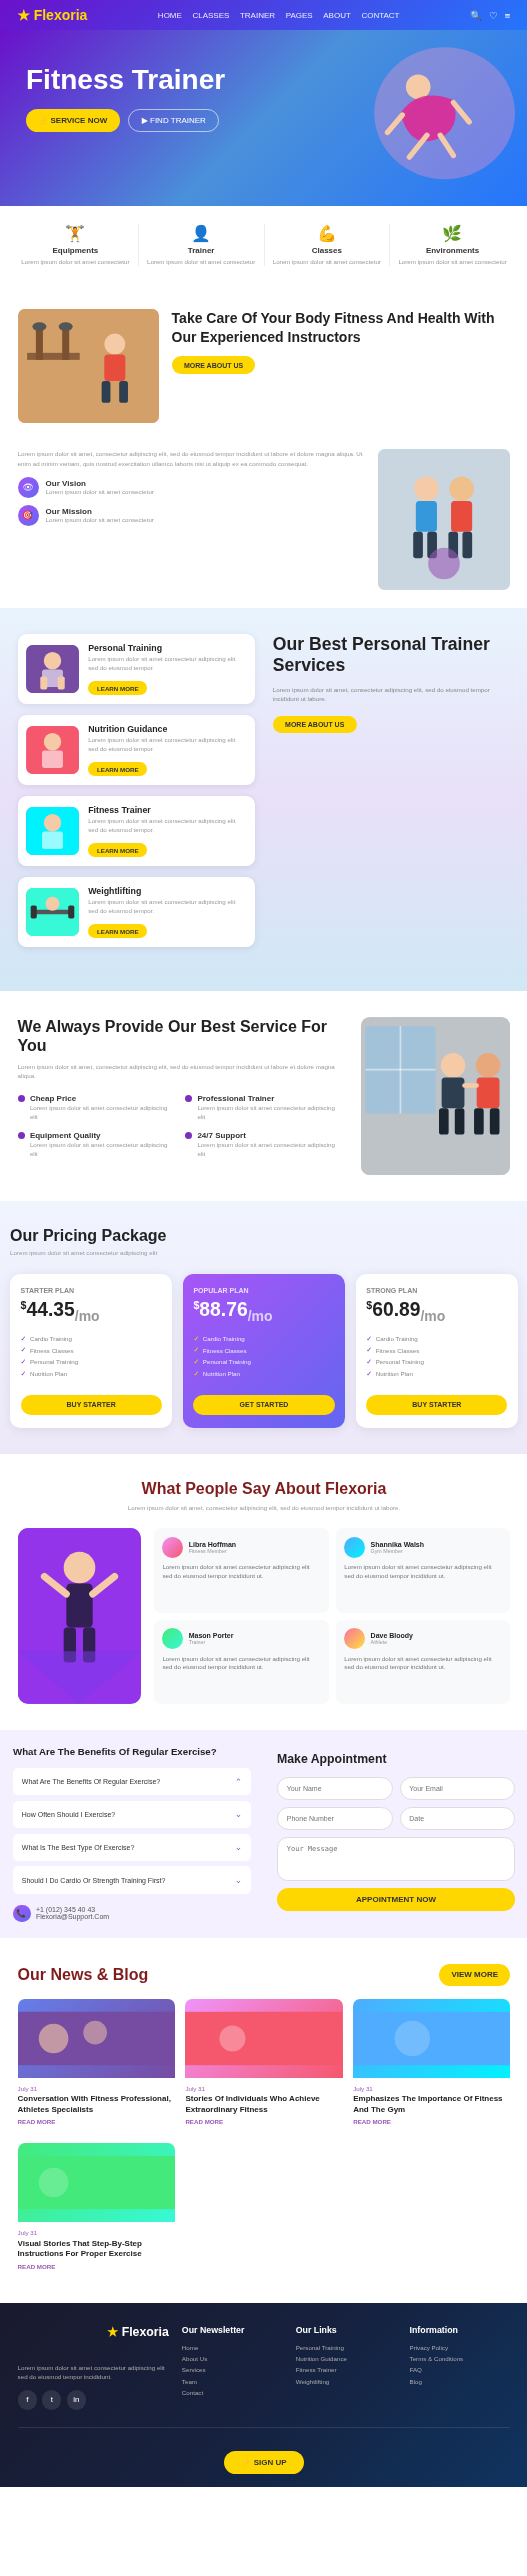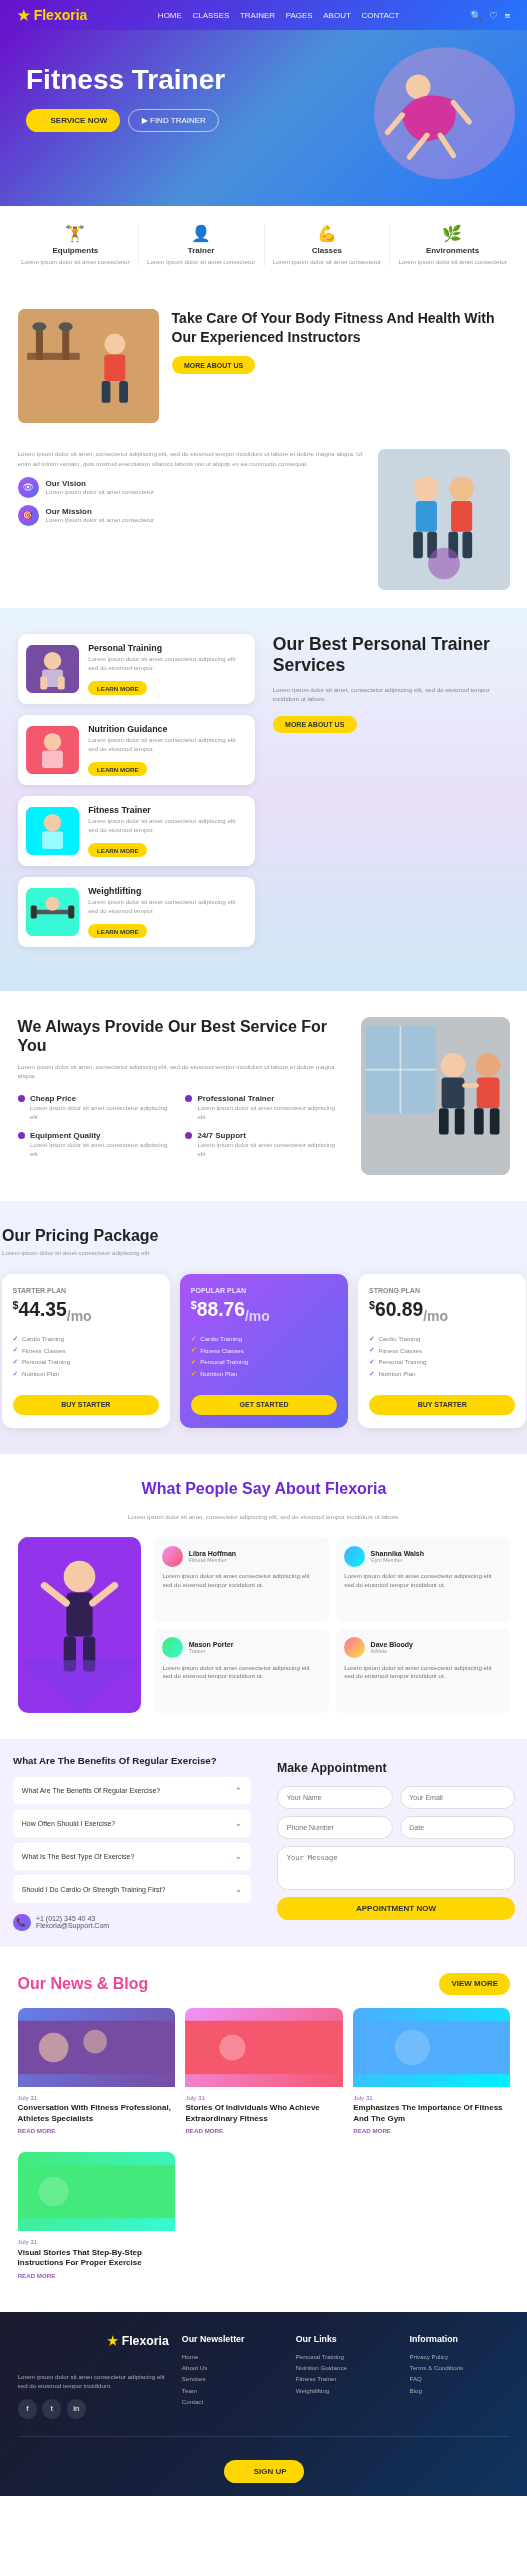--- a/index.html
+++ b/index.html
@@ -109,21 +109,21 @@
     .why-feature { display: flex; align-items: flex-start; gap: 5.3px; }
     .why-dot { width: 7px; height: 7px; border-radius: 50%; background: #7B2FBE; margin-top: 1.8px; flex-shrink: 0; }
     .why-feature-text h4 { font-size: 8px; font-weight: bold; color: #333; margin-bottom: 1.8px; }
     .why-feature-text p { font-size: 6.2px; color: #999; line-height: 1.4; }
     .why-image {
       width: 149px; height: 158px; border-radius: 8.8px; overflow: hidden; flex-shrink: 0;
       background: linear-gradient(135deg, #e0e0e0, #c8c8c8);
     }
 
     
-    .pricing-section { padding: 26px 2px; background: linear-gradient(180deg, #f0f4ff 0%, #ede8f8 100%); }
+    .pricing-section { padding: 26px 10px; background: linear-gradient(180deg, #f0f4ff 0%, #ede8f8 100%); }
     .pricing-title { font-size: 16px; font-weight: 900; color: #222; margin-bottom: 4.4px; }
     .pricing-desc { font-size: 6.2px; color: #999; margin-bottom: 17.6px; }
     .pricing-cards { display: flex; gap: 10.6px; }
     .pricing-card {
       flex: 1; background: #fff; border-radius: 10.6px; padding: 13px 10.6px;
       box-shadow: 0 1.8px 10.6px rgba(0,0,0,0.08);
     }
     .pricing-card.featured { background: linear-gradient(135deg, #a855f7, #6366f1); color: #fff; }
     .plan-name { font-size: 7px; font-weight: bold; color: #888; margin-bottom: 5.3px; text-transform: uppercase; }
     .pricing-card.featured .plan-name { color: rgba(255,255,255,0.8); }
@@ -135,21 +135,21 @@
     .plan-features { list-style: none; margin: 8.8px 0; }
     .plan-features li { font-size: 6.2px; color: #888; padding: 1.8px 0; display: flex; align-items: center; gap: 3.5px; }
     .pricing-card.featured .plan-features li { color: rgba(255,255,255,0.85); }
     .plan-features li::before { content: '✓'; color: #7B2FBE; font-size: 7px; }
     .pricing-card.featured .plan-features li::before { color: #FFD700; }
     .btn-start { width: 100%; background: #FFD700; color: #333; border: none; padding: 6.2px; border-radius: 17.6px; font-size: 7px; font-weight: bold; cursor: pointer; margin-top: 7px; }
     .pricing-card.featured .btn-start { background: #FFD700; }
 
     
     .testimonials-section { padding: 26px 17.6px; background: #fff; }
-    .testimonials-title { font-size: 16px; font-weight: 900; text-align: center; color: #6d28d9; margin-bottom: 15px; }
+    .testimonials-title { font-size: 16px; font-weight: 900; text-align: center; color: #7f1d1d; margin-bottom: 6px; }
     .testimonials-desc { font-size: 6.2px; color: #999; text-align: center; margin-bottom: 17.6px; }
     .testimonials-layout { display: flex; gap: 13px; }
     .testimonial-hero-img {
       width: 123px; height: 176px; border-radius: 10.6px; overflow: hidden; flex-shrink: 0;
       background: linear-gradient(135deg, #a855f7, #818cf8);
     }
     .testimonial-cards { flex: 1; display: grid; grid-template-columns: 1fr 1fr; gap: 7px; }
     .testi-card { background: #f8f9fa; border-radius: 7px; padding: 8.8px; }
     .testi-header { display: flex; align-items: center; gap: 5.3px; margin-bottom: 5.3px; }
     .testi-avatar { width: 21px; height: 21px; border-radius: 50%; flex-shrink: 0; }
@@ -181,21 +181,21 @@
     }
     .appt-textarea {
       width: 100%; padding: 7px 8.8px; border: 0.9px solid #ddd; border-radius: 10.6px;
       font-size: 7px; background: #fff; resize: none; height: 44px; outline: none;
     }
     .btn-appt { background: #FFD700; color: #333; border: none; padding: 7px 17.6px; border-radius: 17.6px; font-size: 8px; font-weight: bold; cursor: pointer; }
 
     
     .news-section { padding: 26px 17.6px; background: #fff; }
     .news-header { display: flex; justify-content: space-between; align-items: center; margin-bottom: 13px; }
-    .news-title { font-size: 16px; font-weight: 900; color: #ec4899; }
+    .news-title { font-size: 16px; font-weight: 900; color: #7f1d1d; }
     .news-grid { display: grid; grid-template-columns: 1fr 1fr 1fr; gap: 10.6px; }
     .news-card { border-radius: 7px; overflow: hidden; }
     .news-img {
       width: 100%; height: 79px; object-fit: cover;
     }
     .news-img-1 { background: linear-gradient(135deg, #667eea, #764ba2); }
     .news-img-2 { background: linear-gradient(135deg, #f093fb, #f5576c); }
     .news-img-3 { background: linear-gradient(135deg, #4facfe, #00f2fe); }
     .news-img-4 { background: linear-gradient(135deg, #43e97b, #38f9d7); }
     .news-card-info { padding: 7px 0; }

